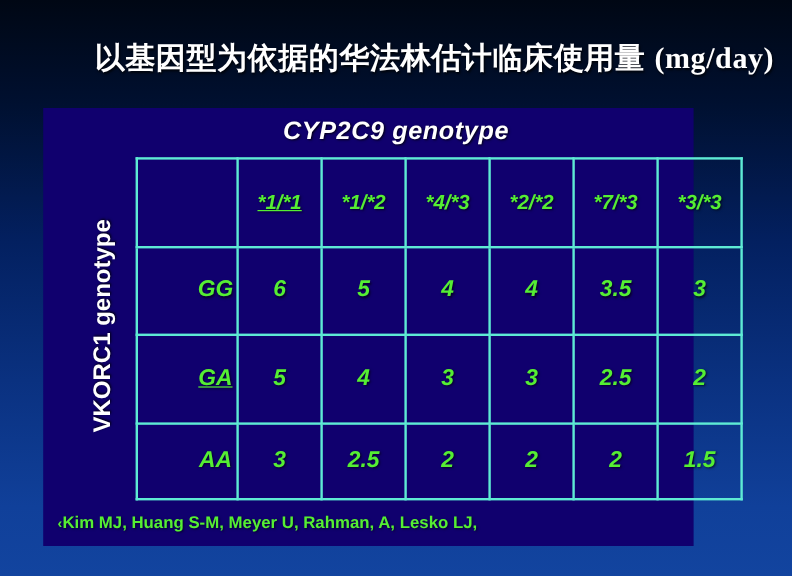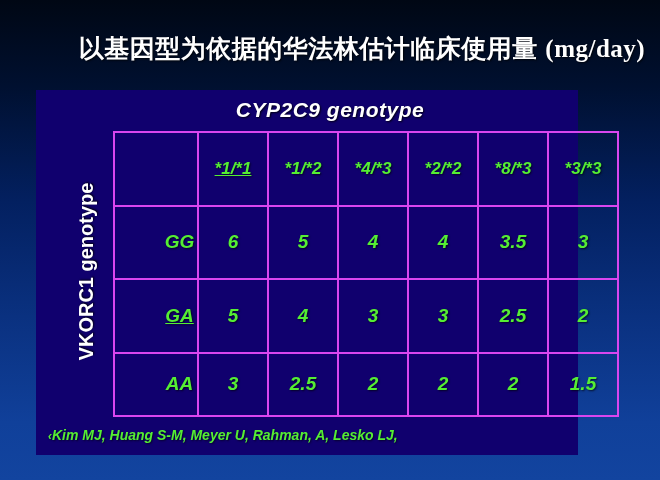--- a/index.html
+++ b/index.html
@@ -76,21 +76,21 @@
 
   
   #genotype-grid {
     position:absolute;
     left:77px; top:41px;
     width:505px; height:286px;
     border-collapse:collapse;
     table-layout:fixed;
   }
   #genotype-grid td {
-    border:2px solid #d946ef;
+    border:2px solid #5eead4;
     text-align:center;
     vertical-align:middle;
     color:#55ee33;
     font-size:19px;
     font-weight:bold;
     font-style:italic;
     text-shadow:1px 1px 2px rgba(0,0,0,0.65);
   }
   #genotype-grid td.rowlabel { width:84px;padding-left:47px; }
   #genotype-grid td.datacell { width:70px; }
@@ -99,21 +99,20 @@
   #genotype-grid tr.data-row.last td { height:62px; }
   .underlined { text-decoration:underline; }
 
   
   #citation {
     position:absolute;
     left:12px; top:337px;
     color:#55ee33;
     font-size:14px;
     font-weight:bold;
-    font-style:italic;
     white-space:nowrap;
     text-shadow:1px 1px 2px rgba(0,0,0,0.6);
   }
   #citation .marker { font-size:12px; }
 </style>
 </head>
 <body>
 
 <div id="slide-title">
   <span>以基因型为依据的华法林估计临床使用量</span>
@@ -127,21 +126,21 @@
   <div id="vkorc1-label">VKORC1 genotype</div>
 
   <table id="genotype-grid">
     <tbody id="grid-body">
         <tr class="header-row">
           <td class="rowlabel"></td>
           <td class="datacell"><span class="underlined">*1/*1</span></td>
           <td class="datacell"><span>*1/*2</span></td>
           <td class="datacell"><span>*4/*3</span></td>
           <td class="datacell"><span>*2/*2</span></td>
-          <td class="datacell"><span>*8/*3</span></td>
+          <td class="datacell"><span>*7/*3</span></td>
           <td class="datacell"><span>*3/*3</span></td>
         </tr>
         <tr class="data-row">
           <td class="rowlabel"><span>GG</span></td>
           <td class="datacell">6</td>
           <td class="datacell">5</td>
           <td class="datacell">4</td>
           <td class="datacell">4</td>
           <td class="datacell">3.5</td>
           <td class="datacell">3</td>

